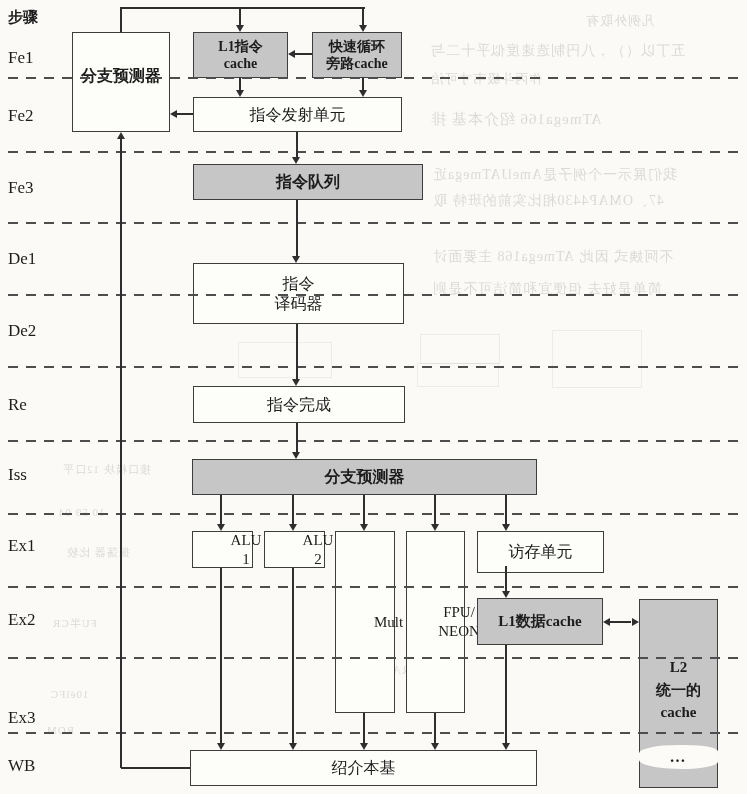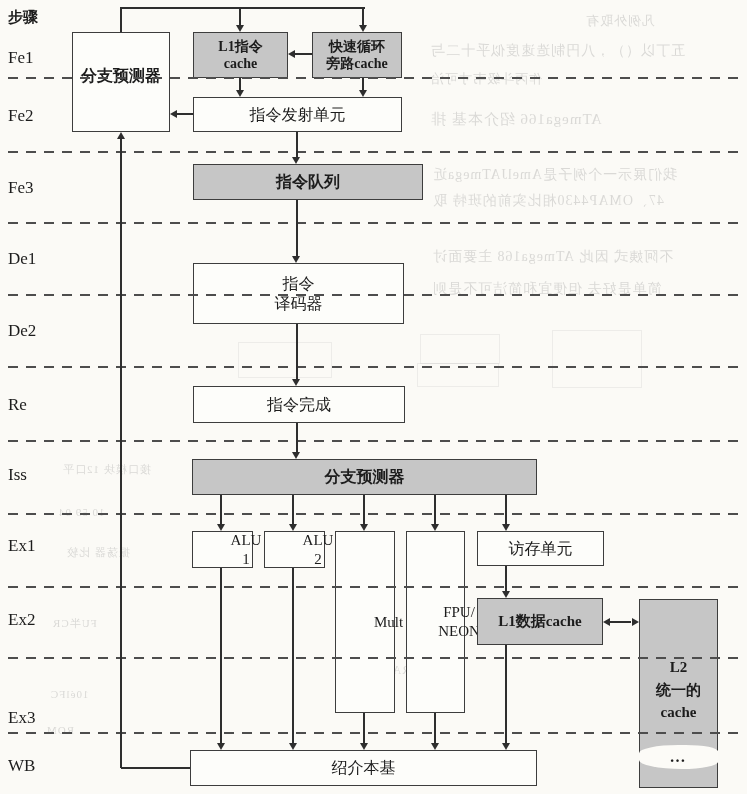--- a/index.html
+++ b/index.html
@@ -133,21 +133,21 @@
 
   <div class="box latin" style="left:335px;top:531px;width:60px;height:182px">
     <span>Mult</span>
   </div>
 
   <div class="box latin" style="left:406px;top:531px;width:59px;height:182px">
     <span>FPU/</span>
     <span>NEON</span>
   </div>
 
-  <div class="box" style="left:477px;top:531px;width:127px;height:35px">
+  <div class="box" style="left:477px;top:531px;width:127px;height:42px">
     <span>访存单元</span>
   </div>
 
   <div class="box gray" style="left:477px;top:598px;width:126px;height:47px;font-size:15px">
     <span>L1数据cache</span>
   </div>
 
   <div class="box gray" style="left:639px;top:599px;width:79px;height:189px;justify-content:flex-start;padding-top:56px;font-size:15px;line-height:1.5">
     <span>L2</span>
     <span>统一的</span>

